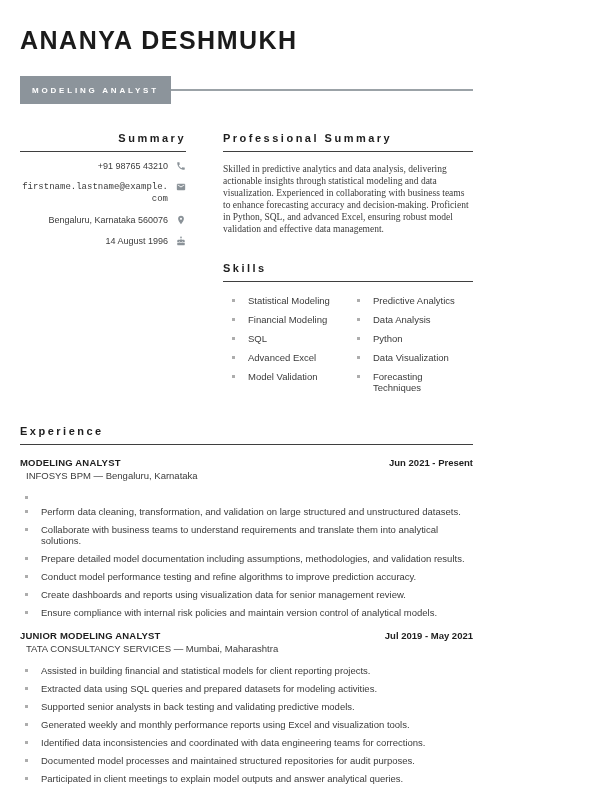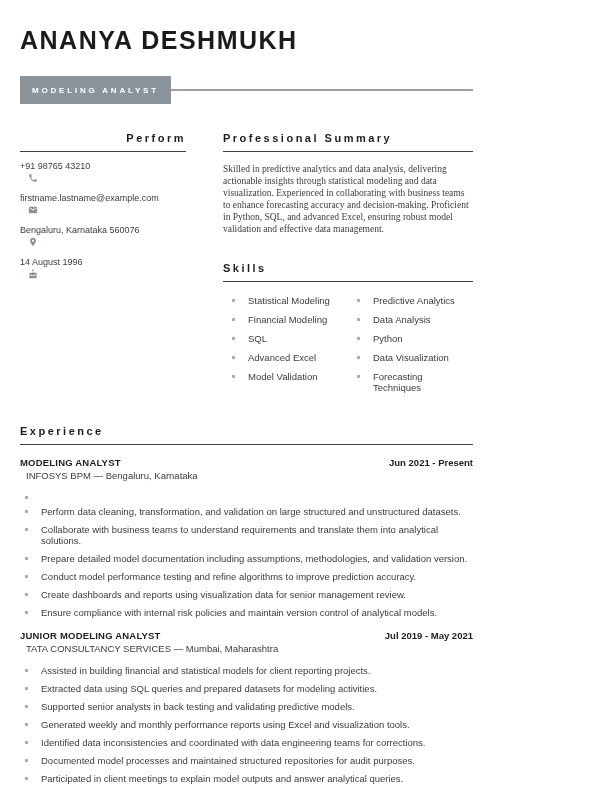--- a/index.html
+++ b/index.html
@@ -22,23 +22,23 @@
 
   .top-cols{display:flex;margin-top:27px;}
   .contact-col{width:166px;flex:none;}
   .right-col{flex:1;margin-left:37px;}
 
   .sec{margin:0;font-size:11px;line-height:14px;font-weight:700;color:var(--dark);
        letter-spacing:2.5px;padding-bottom:6px;border-bottom:1px solid var(--underline);}
   .sec.right{text-align:right;}
 
   .contact-list{margin-top:8px;}
-  .contact-row{display:flex;align-items:flex-start;margin-bottom:9px;flex-direction:column;}
+  .contact-row{display:flex;align-items:flex-start;margin-bottom:9px;}
   .c-text{flex:1;text-align:right;font-size:9px;line-height:12px;}
-  .c-text.email{word-break:break-all;}
+  .c-text.email{word-break:break-all;font-family:Liberation Mono, monospace;}
   .c-icon{flex:none;width:12px;margin-left:6px;display:flex;justify-content:flex-end;padding-top:1px;}
   .c-icon svg{width:10px;height:10px;fill:var(--icon);}
 
   .summary-text{margin:11px 0 0 0;font-size:9.5px;line-height:12px;font-family:Liberation Serif, serif;}
 
   .skills-head{margin-top:26px;}
   .skills-cols{display:flex;}
   .skill-list{flex:1;list-style:none;margin:13px 0 0 0;padding:0 0 0 9px;}
   .skill-item{display:flex;align-items:flex-start;margin-bottom:8px;font-size:9.5px;line-height:11px;}
   .marker{flex:none;width:3px;height:3px;background:var(--bullet);margin:4px 13px 0 0;}
@@ -60,21 +60,21 @@
   <h1 class="person-name">ANANYA DESHMUKH</h1>
 
   <div class="badge-row">
     <div class="title-badge">MODELING ANALYST</div>
     <div class="badge-rule"></div>
   </div>
 
   <div class="top-cols">
 
     <aside class="contact-col">
-      <h2 class="sec right">Perform</h2>
+      <h2 class="sec right">Summary</h2>
       <div class="contact-list">
         <div class="contact-row">
           <span class="c-text">+91 98765 43210</span>
           <span class="c-icon">
             <svg viewBox="0 0 24 24">
                 <path d="M6.62 10.79c1.44 2.83 3.76 5.14 6.59 6.59l2.2-2.21c.27-.27.67-.36 1.02-.24 1.12.37 2.33.57 3.57.57.55 0 1 .45 1 1V20c0 .55-.45 1-1 1-9.39 0-17-7.61-17-17 0-.55.45-1 1-1h3.5c.55 0 1 .45 1 1 0 1.25.2 2.45.57 3.57.11.35.03.74-.25 1.02l-2.2 2.2z"></path>
               </svg>
           </span>
         </div>
         <div class="contact-row">
@@ -191,21 +191,21 @@
                 <span>Perform data cleaning, transformation, and validation on large structured and unstructured datasets.</span>
               </li>
 
               <li class="job-bullet">
                 <span class="marker"></span>
                 <span>Collaborate with business teams to understand requirements and translate them into analytical solutions.</span>
               </li>
 
               <li class="job-bullet">
                 <span class="marker"></span>
-                <span>Prepare detailed model documentation including assumptions, methodologies, and validation version.</span>
+                <span>Prepare detailed model documentation including assumptions, methodologies, and validation results.</span>
               </li>
 
               <li class="job-bullet">
                 <span class="marker"></span>
                 <span>Conduct model performance testing and refine algorithms to improve prediction accuracy.</span>
               </li>
 
               <li class="job-bullet">
                 <span class="marker"></span>
                 <span>Create dashboards and reports using visualization data for senior management review.</span>

